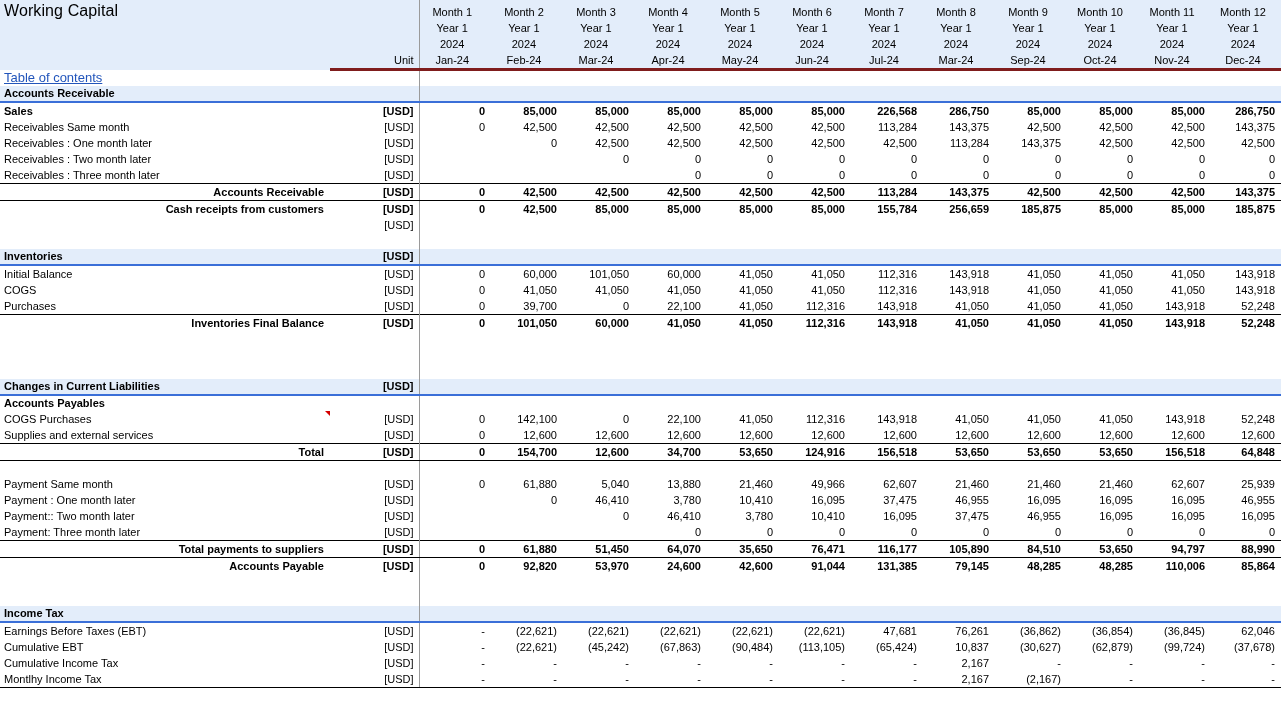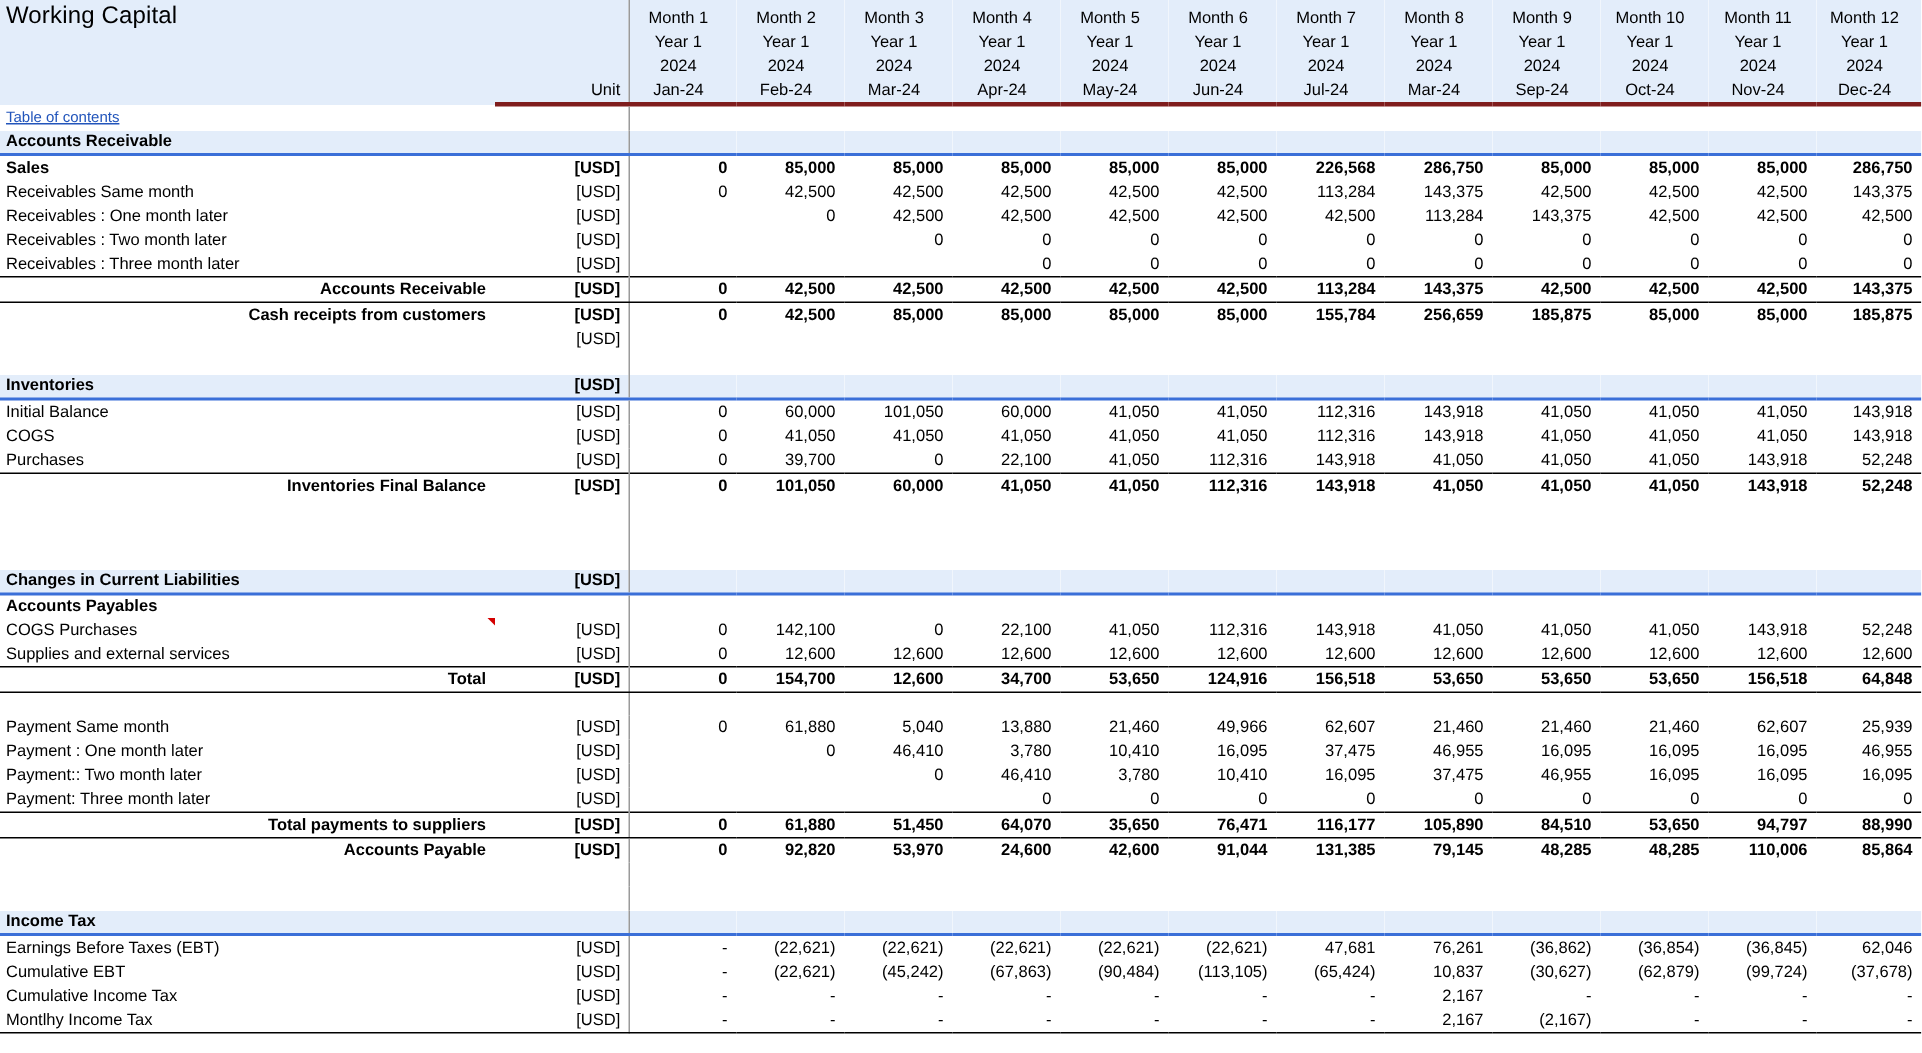--- a/index.html
+++ b/index.html
@@ -79,21 +79,21 @@
   
   tr.topline td { border-top: 1px solid #000000; }
   tr.botline td { border-bottom: 1px solid #000000; }
   tr.bold td { font-weight: bold; }
 
   tr.spacer td { height: 16px; line-height: 16px; }
 
   a.toc {
     color: #2255bb;
     text-decoration: underline;
-    font-size: 10px;
+    font-size: 13px;
   }
 
   .comment-mark {
     display: inline-block;
     width: 0; height: 0;
     border-top: 5px solid #d40000;
     border-left: 5px solid transparent;
     position: relative;
     top: -4px;
     margin-right: 2px;

